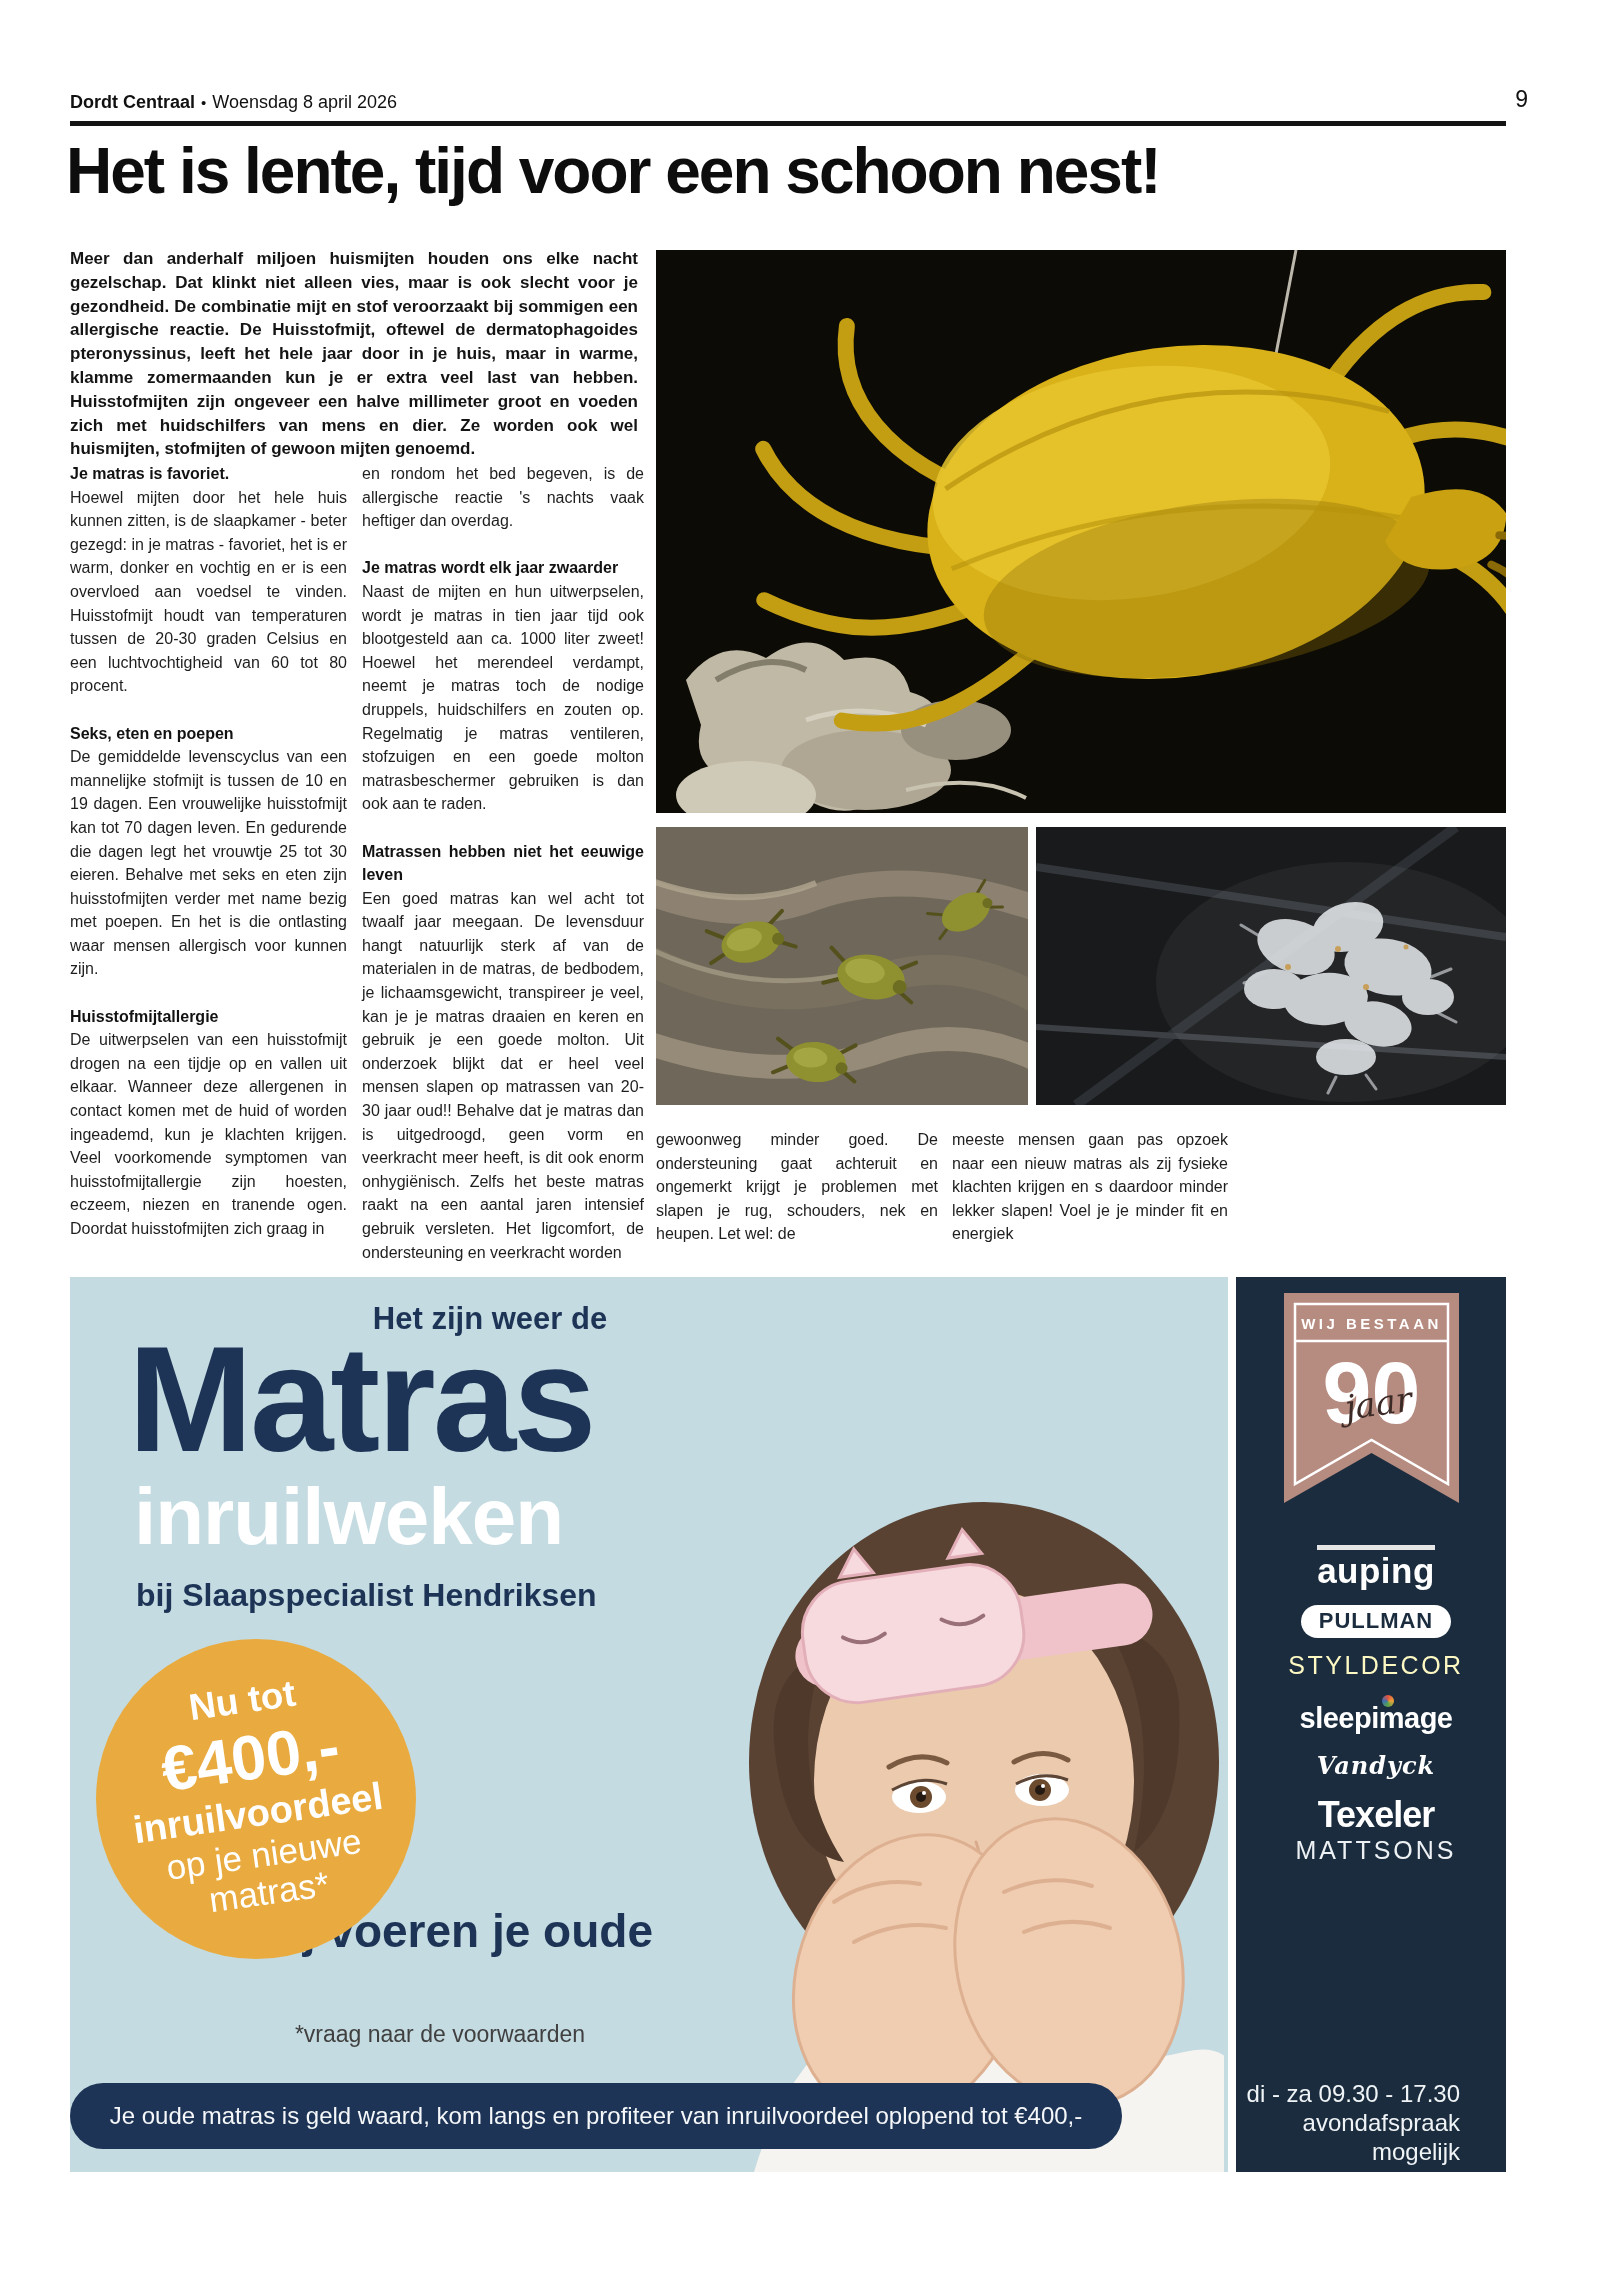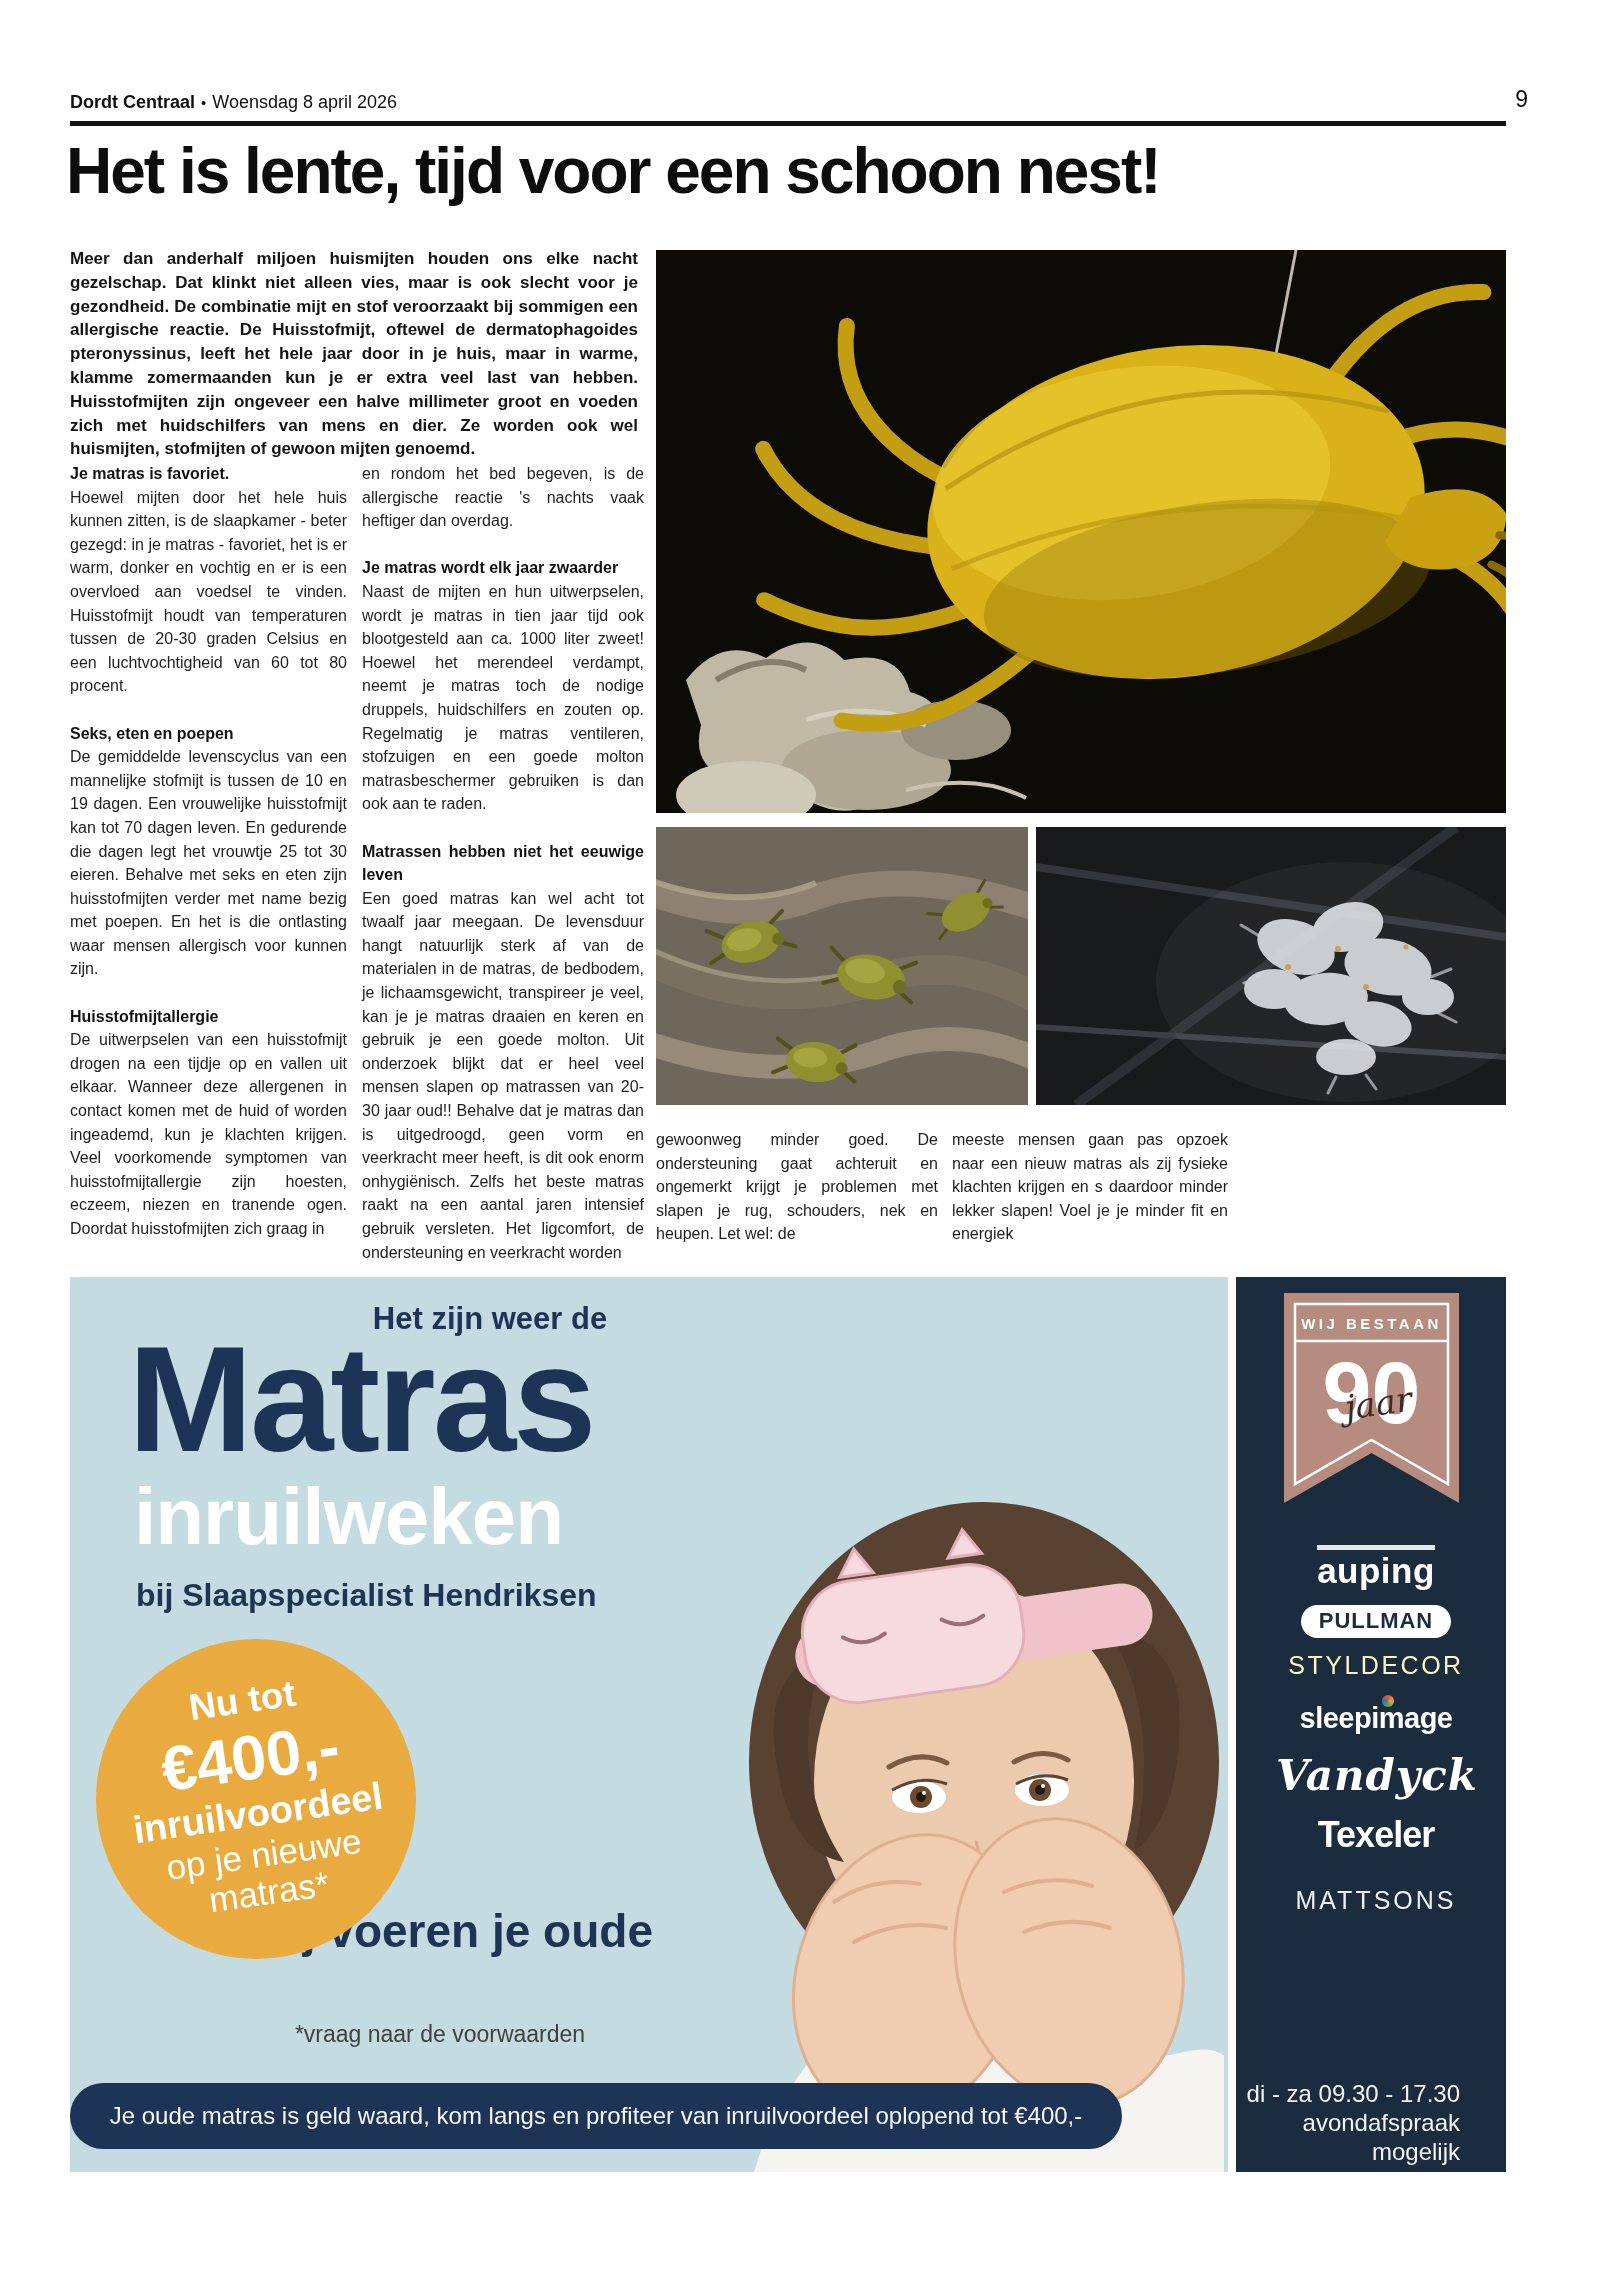--- a/index.html
+++ b/index.html
@@ -79,23 +79,23 @@
   .brand { margin:0 auto; }
   .brand-0 { display:inline-block; border-top:5px solid #e5e5e5; padding-top:1px; margin-top:6px;
              font-size:35px; font-weight:700; letter-spacing:0.5px; }
   .brand-1 { display:inline-block; margin-top:14px; background:#ffffff; color:#1a2c3e; border-radius:17px;
              padding:3px 18px 4px; font-size:22px; font-weight:700; letter-spacing:1px; }
   .brand-2 { margin-top:13px; font-size:25px; font-weight:400; letter-spacing:2.5px; color:#fef9c3; }
   .brand-3 { position:relative; display:inline-block; margin-top:22px; font-size:29px; font-weight:700; letter-spacing:-0.5px; }
   .brand-3::after { content:""; position:absolute; top:-7px; left:54%; width:12px; height:12px; border-radius:50%;
                     background:conic-gradient(#e5533c,#e9a13b,#59a447,#3b6fb4,#e5533c); }
   .brand-4 { margin-top:16px; font-family:"DejaVu Serif","Liberation Serif",serif; font-style:italic;
-             font-size:42px; font-weight:700; letter-spacing:1px; }
+             font-size:24px; font-weight:700; letter-spacing:1px; }
   .brand-5 { margin-top:14px; font-size:36px; font-weight:800; letter-spacing:-1px; }
-  .brand-6 { margin-top:30px; font-size:25px; font-weight:400; letter-spacing:3px; color:#eef1f4; }
+  .brand-6 { margin-top:0; font-size:25px; font-weight:400; letter-spacing:3px; color:#eef1f4; }
 
   .contact { position:absolute; right:46px; top:660px; text-align:right; color:#f0f4f7;
              font-size:24px; line-height:29px; }
   .hours   { position:absolute; right:46px; top:802px; text-align:right; color:#f0f4f7;
              font-size:24px; line-height:29px; }
 </style>
 </head>
 <body>
 
 <div class="page">

